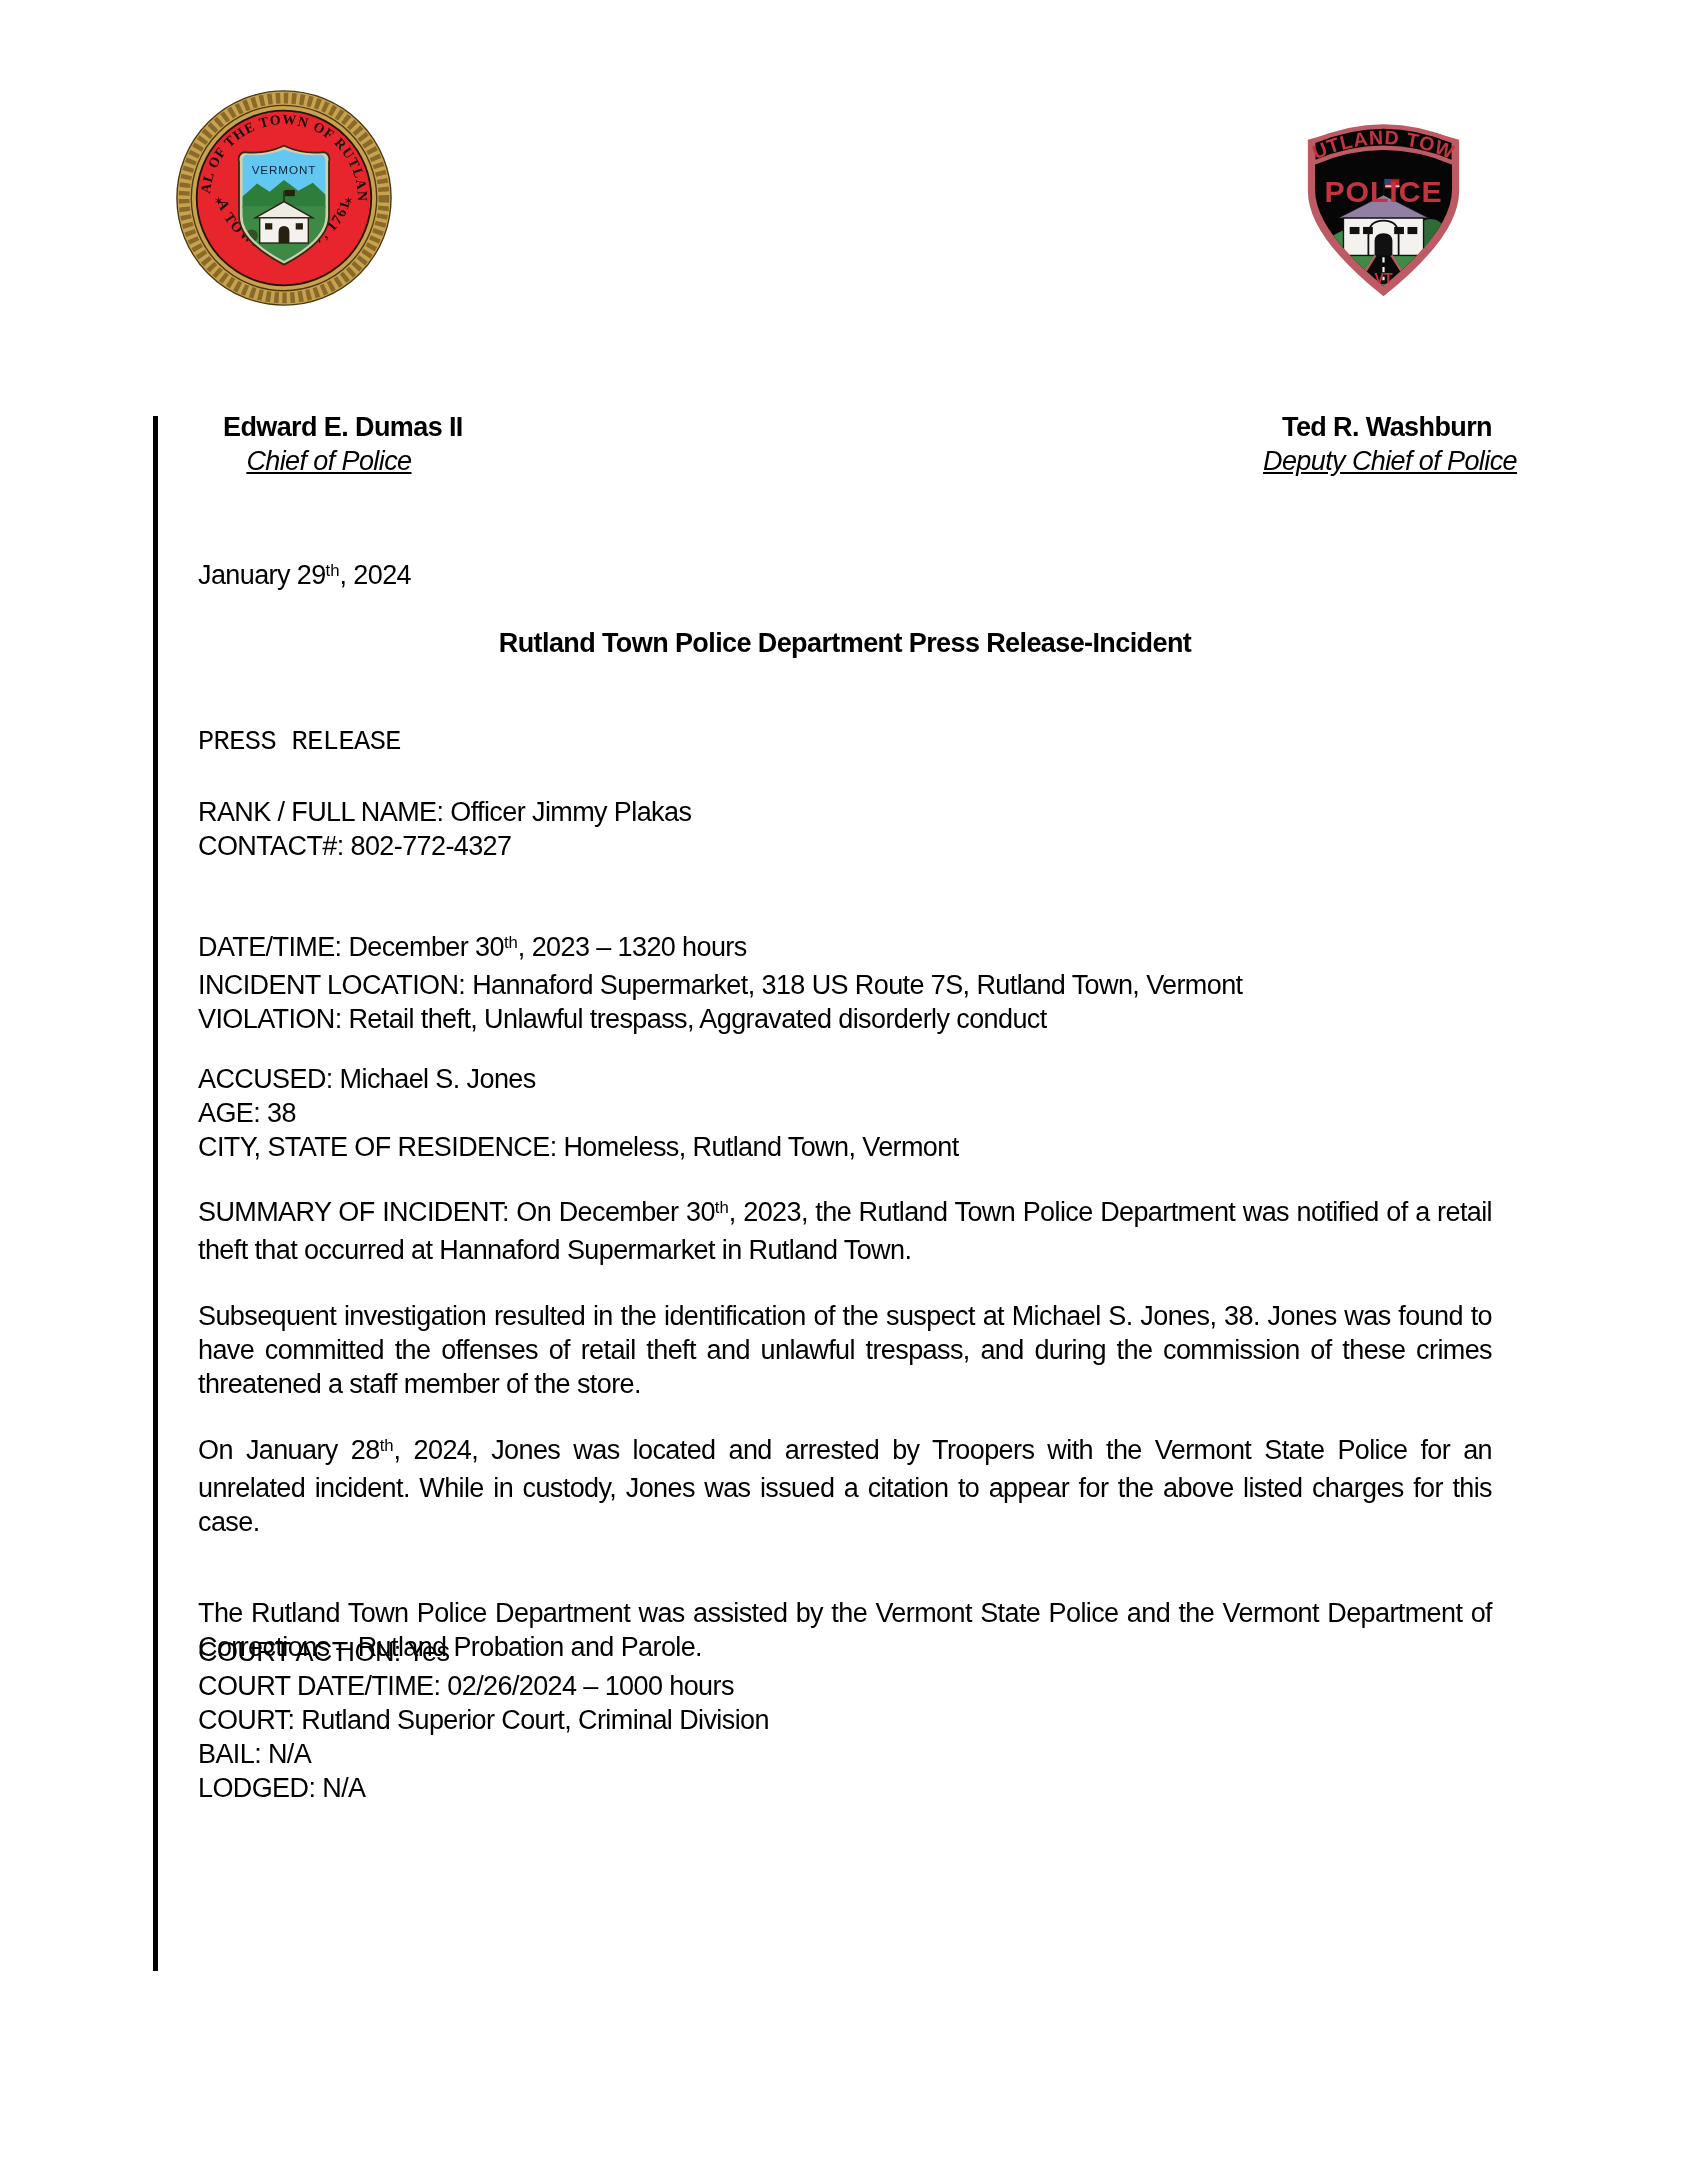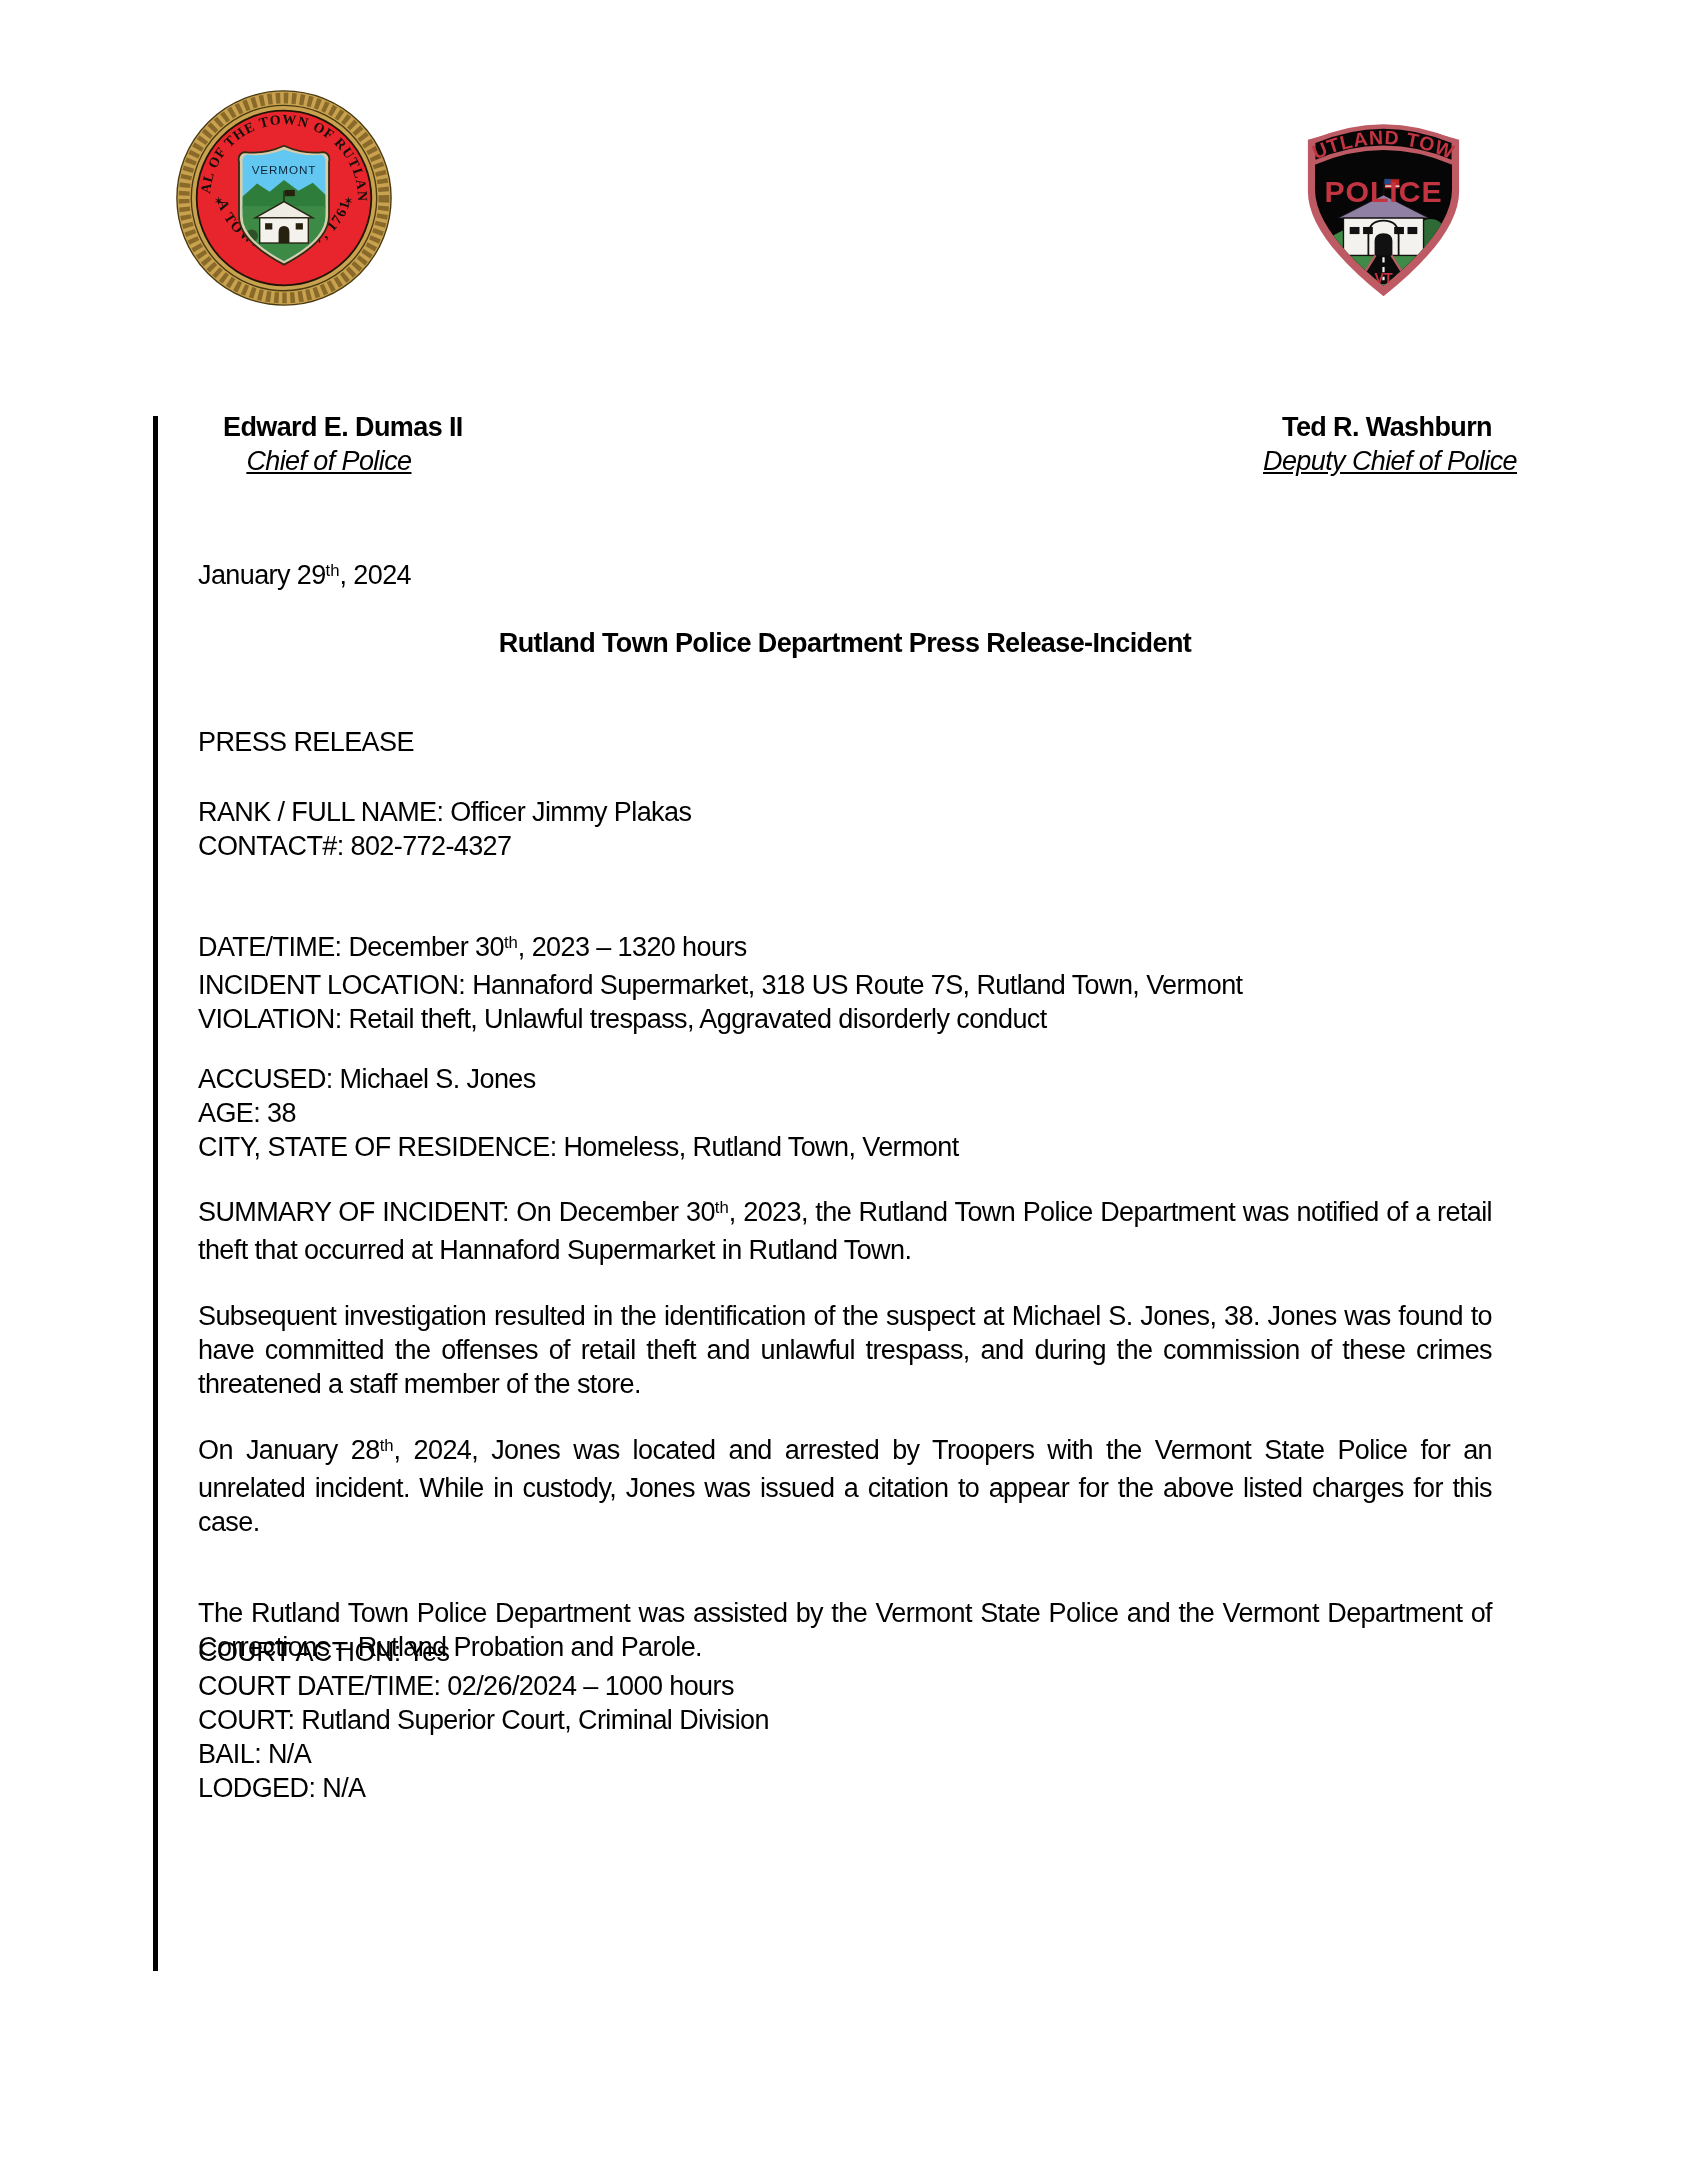--- a/index.html
+++ b/index.html
@@ -125,21 +125,21 @@
       <div class="title italic">Deputy Chief of Police</div>
     </div>
   </div>
 
   <div class="abs content body-text" style="top:558px;">
     <span>January 29</span><sup class="ss">th</sup><span>, 2024</span>
   </div>
 
   <div class="abs content body-text bold center" style="top:626px;">Rutland Town Police Department Press Release-Incident</div>
 
-  <div class="abs content body-text" style="top:725px;">PRESS RELEASE</div>
+  <div class="abs content body-text" style="top:725px;font-family:Liberation Mono, monospace;">PRESS RELEASE</div>
 
   <div class="abs content body-text" style="top:795px;">
     <div>RANK / FULL NAME: Officer Jimmy Plakas</div>
     <div>CONTACT#: 802-772-4327</div>
   </div>
 
   <div class="abs content body-text" style="top:930px;">
     <div>
       <span>DATE/TIME: December 30</span><sup class="ss">th</sup><span>, 2023 – 1320 hours</span>
     </div>

